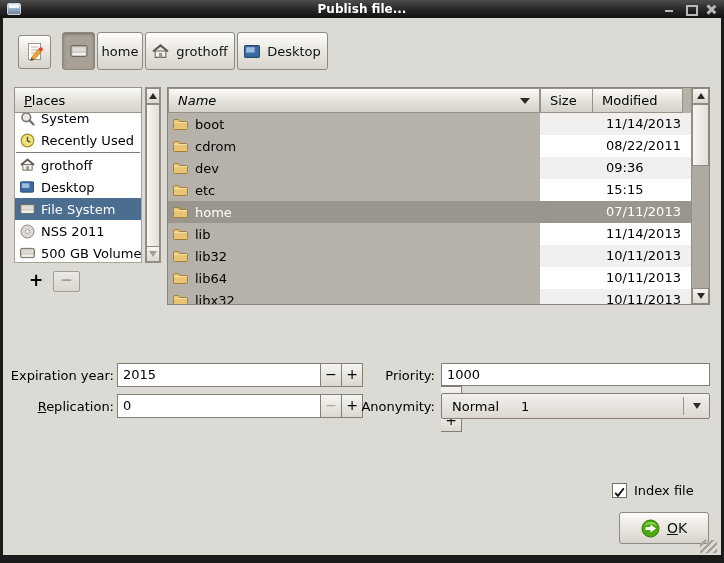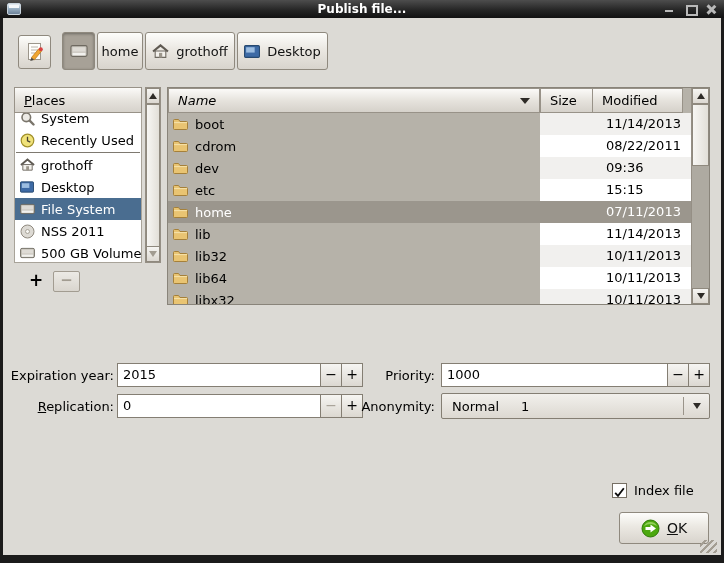--- a/index.html
+++ b/index.html
@@ -95,21 +95,21 @@
   #file-scroll .sb-thumb { top:16px; height:62px; }
 
   
   .flabel { position:absolute; font-size:13px; color:#000; text-align:right; white-space:nowrap; }
   #lbl-exp  { left:10px;  top:368px; width:104px; }
   #lbl-repl { left:10px;  top:399px; width:104px; }
   #lbl-pri  { left:350px; top:368px; width:85px; }
   #lbl-anon { left:348px; top:399px; width:87px; }
   .spin { position:absolute; height:24px; display:flex; }
   #spin-exp  { left:117px; top:363px; width:246px; }
-  #spin-pri  { left:441px; top:363px; width:269px; }
+  #spin-pri  { left:441px; top:363px; width:269px;flex-direction:column; }
   #spin-repl { left:117px; top:394px; width:246px; }
   .spin-entry { flex:1; background:#fff; border:1px solid #847e73; font-size:13px;
     padding-left:5px; line-height:21px; white-space:pre; }
   .spin-btn { width:21px; border:1px solid #847e73; border-left:none;
     background:linear-gradient(#f6f5f2,#dcd8d1); text-align:center; line-height:21px;
     font-size:14px; cursor:pointer; }
   .spin-btn.dis { color:#a8a298; }
   .combo { position:absolute; left:441px; top:393px; width:269px; height:26px;
     background:linear-gradient(#f2f0ec,#dcd8d1); border:1px solid #847e73; border-radius:2px;
     display:flex; align-items:center; font-size:13px; padding-left:10px; cursor:pointer; }

